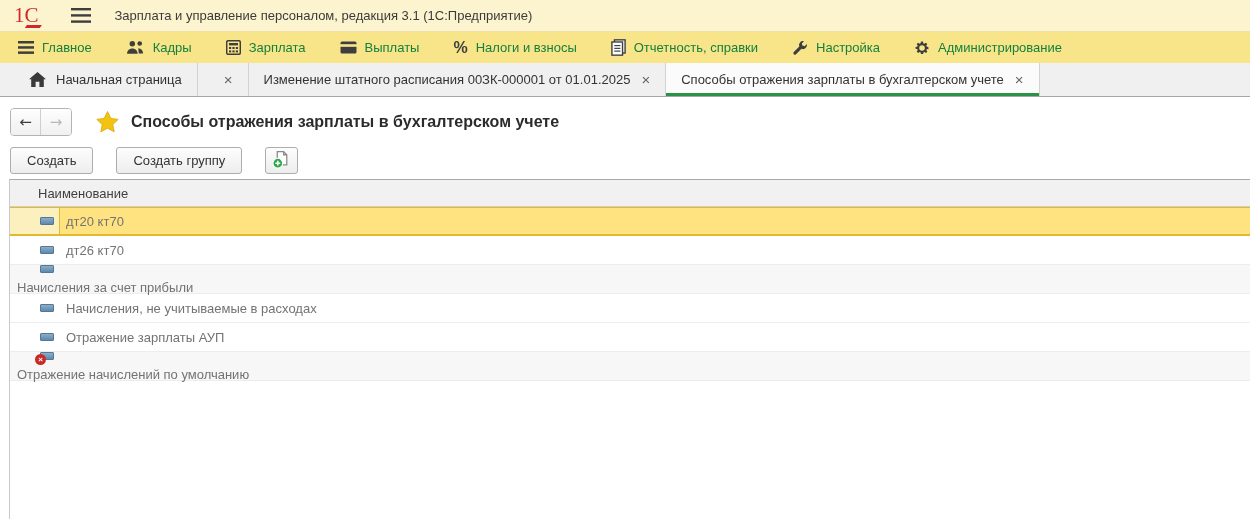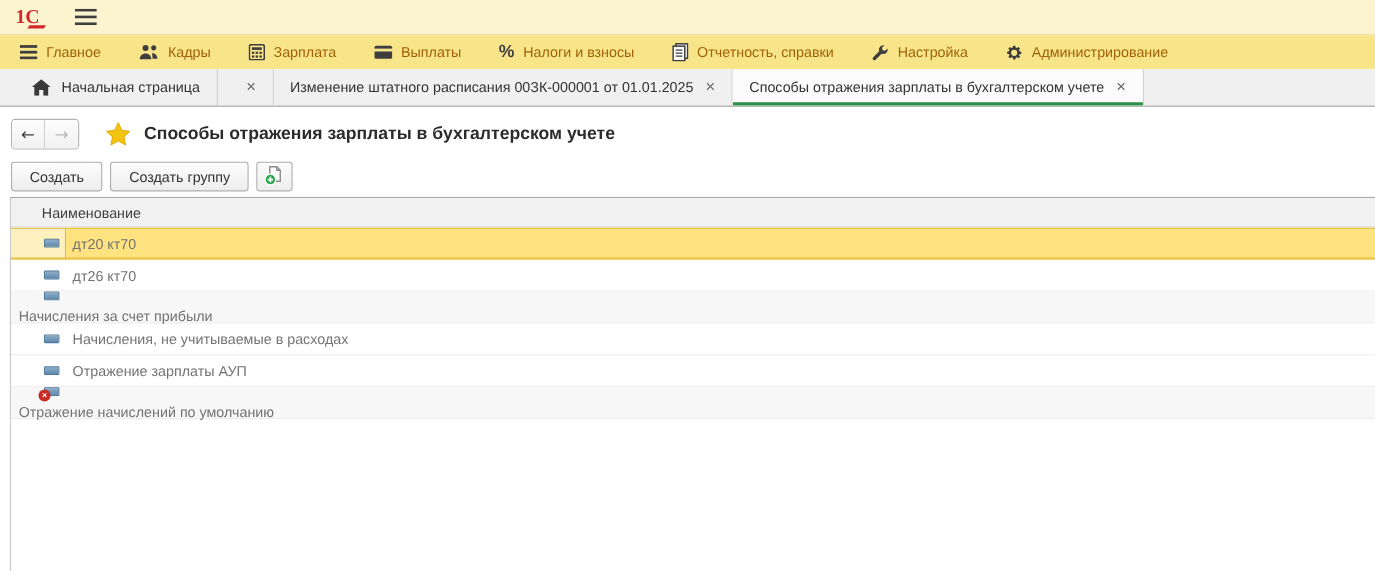--- a/index.html
+++ b/index.html
@@ -10,37 +10,37 @@
     font-size:13px; color:#333;
   }
   
   .titlebar {
     height:32px; background:var(--titlebar_bg,#fcf4cf);
     display:flex; align-items:center; padding-left:14px;
     border-bottom:1px solid #ede0a8;
   }
   .logo {
     color:var(--logo_red,#d4262b); font-family:"Liberation Serif", serif;
-    font-weight:bold; font-size:18px; position:relative; padding-right:8px;
+    font-weight:normal; font-size:21px; position:relative; padding-right:8px;
   }
   .logo::after {
     content:""; position:absolute; left:12px; bottom:1px; width:15px; height:2.5px;
     background:var(--logo_red,#d4262b); transform:skewX(-35deg);
   }
   .tb-burger { margin-left:24px; display:flex; align-items:center; }
   .win-title { margin-left:24px; color:#3b3b3b; }
   
   .menubar {
     height:31px; background:var(--menubar_bg,#f8e58a);
     display:flex; align-items:center; padding-left:18px;
   }
   .mitem { display:flex; align-items:center; margin-right:34px; cursor:default; }
   .micon { display:flex; align-items:center; margin-right:8px; }
   .micon .pct { font-weight:bold; font-size:16px; color:#3e3e3e; }
-  .mlabel { color:#a16207; }
+  .mlabel { color:#15803d; }
   
   .tabbar {
     height:34px; background:#f0f0f0; border-bottom:1px solid #a6a6a6;
     display:flex; align-items:stretch;padding-left:14px;
   }
   .tab {
     display:flex; align-items:center; padding:0 15px;
     border-right:1px solid #d2d2d2; color:#333; white-space:nowrap; cursor:default;
   }
   .tab.active { background:#fbfbfb; box-shadow: inset 0 -3px 0 var(--tab_underline,#2a9147); }
@@ -54,21 +54,21 @@
   .histbtn {
     width:30px; height:26px; display:flex; align-items:center; justify-content:center;
     border:none; background:linear-gradient(#fefefe,#f0f0f0); font-size:15px; color:#3c3c3c;
     font-family:"DejaVu Sans", sans-serif; cursor:default;
   }
   .histbtn.back { border-right:1px solid #cecece; }
   .histbtn.fwd { color:#b8b8b8; }
   .starwrap { margin-left:24px; display:flex; align-items:center; }
   .page-title { margin-left:12px; font-size:16px; font-weight:bold; color:#2b2b2b; }
   
-  .toolbar { display:flex; align-items:center; gap:7px; margin:10px 0 0 10px; }
+  .toolbar { display:flex; align-items:center; gap:23px; margin:10px 0 0 10px; }
   .tbtn {
     height:27px; padding:0 16px; border:1px solid #adadad; border-radius:3px;
     background:linear-gradient(#fdfdfd,#ededed); font-size:13px; color:#333;
     font-family:"Liberation Sans", sans-serif; cursor:default;
   }
   .iconbtn { width:33px; padding:0; display:flex; align-items:center; justify-content:center; }
   
   .table {
     position:absolute; left:9px; right:0; top:179px; bottom:0;
     border-left:1px solid #c9c9c9; border-top:1px solid #a8a8a8; background:#fff;
@@ -113,20 +113,21 @@
     <span class="logo">1С</span>
     <span class="tb-burger">
       <svg width="20" height="15" viewBox="0 0 20 15">
           <g fill="#3e3e3e">
             <rect y="0" width="20" height="2.4"></rect>
             <rect y="6.2" width="20" height="2.4"></rect>
             <rect y="12.4" width="20" height="2.4"></rect>
           </g>
         </svg>
     </span>
+    <span class="win-title">Зарплата и управление персоналом, редакция 3.1  (1С:Предприятие)</span>
   </header>
 
   <nav class="menubar" id="menubar">
       <div class="mitem">
         <span class="micon">
           <svg width="16" height="13" viewBox="0 0 16 13">
             <g fill="#3e3e3e">
               <rect y="0" width="16" height="2.5"></rect>
               <rect y="5.2" width="16" height="2.5"></rect>
               <rect y="10.4" width="16" height="2.5"></rect>

